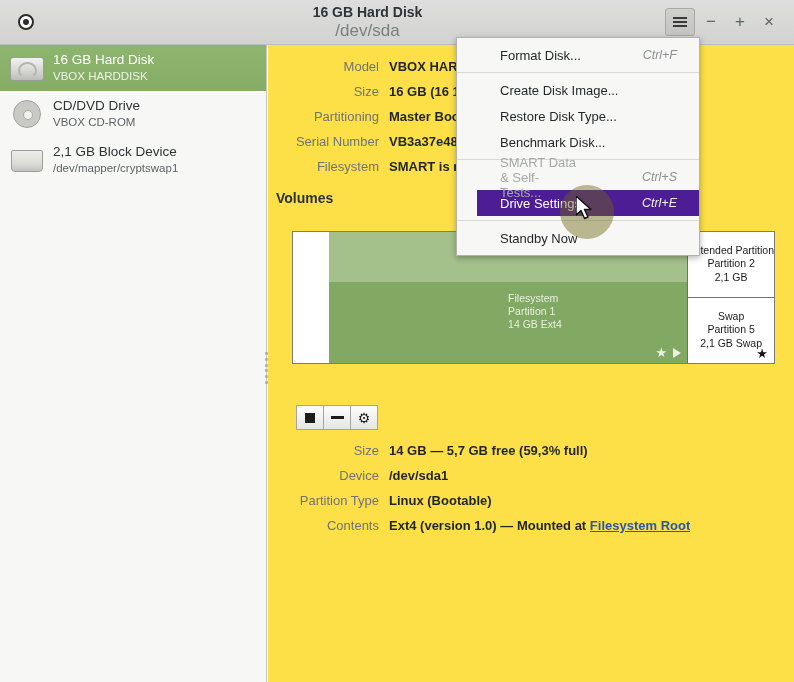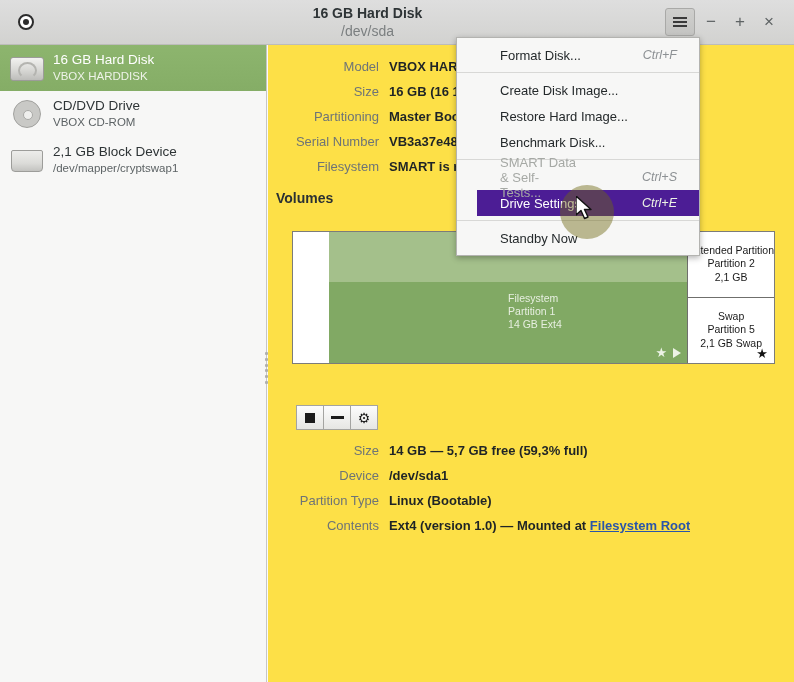--- a/index.html
+++ b/index.html
@@ -24,21 +24,21 @@
     border-bottom: 1px solid #bcbcba;
     display: flex; align-items: center;
   }
   .tb-left { width: 70px; display: flex; align-items: center; padding-left: 18px; }
   .target-icon { width: 16px; height: 16px; border-radius: 50%;
     border: 2px solid #2c2c2c; position: relative; background: #fff; }
   .target-icon::after { content: ""; position: absolute; top: 3px; left: 3px;
     width: 6px; height: 6px; border-radius: 50%; background: #2c2c2c; }
   .tb-center { flex: 1; text-align: center; line-height: 1.15; }
   .tb-title { font-size: 14px; font-weight: bold; color: #2e3436; }
-  .tb-sub { font-size: 14px; color: #7b7f80; margin-top: 1px; }
+  .tb-sub { font-size: 17px; color: #7b7f80; margin-top: 1px; }
   .tb-right { display: flex; align-items: center; gap: 3px; padding-right: 12px; }
   .menu-btn {
     width: 30px; height: 28px; border-radius: 3px;
     background: linear-gradient(to bottom, #cfcfcd, #c4c4c2);
     border: 1px solid #a9a9a7;
     display: flex; flex-direction: column; justify-content: center;
     align-items: center; gap: 2px;
   }
   .menu-btn span { display: block; width: 14px; height: 2px; background: #3a3a3a; }
   .wb { width: 26px; height: 26px; display: flex; align-items: center;
@@ -328,21 +328,21 @@
     <div class="mi">
       <span>Format Disk...</span>
       <span class="acc">Ctrl+F</span>
     </div>
     <div class="sep"></div>
     <div class="mi">
       <span>Create Disk Image...</span>
       <span class="acc"></span>
     </div>
     <div class="mi">
-      <span>Restore Hard Image...</span>
+      <span>Restore Disk Type...</span>
       <span class="acc"></span>
     </div>
     <div class="mi">
       <span>Benchmark Disk...</span>
       <span class="acc"></span>
     </div>
     <div class="sep"></div>
     <div class="mi dis">
       <span>SMART Data &amp; Self-Tests...</span>
       <span class="acc">Ctrl+S</span>

